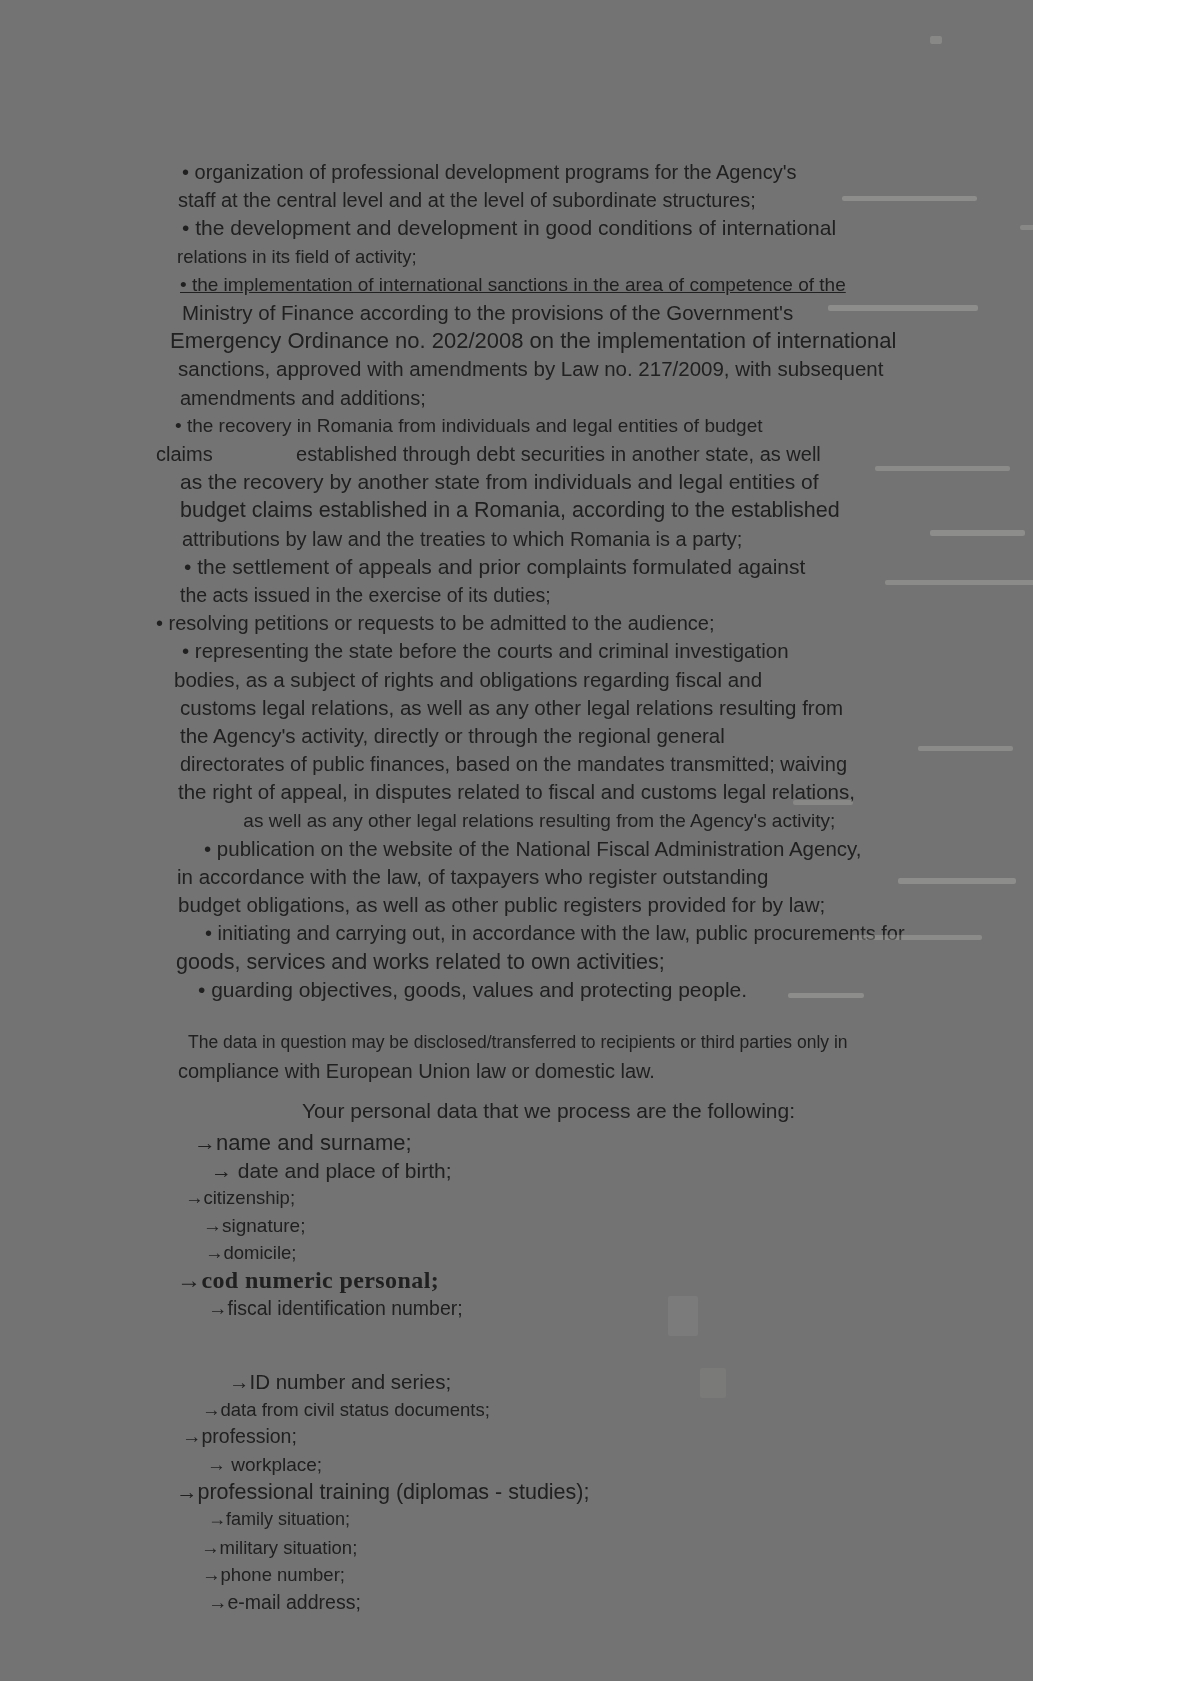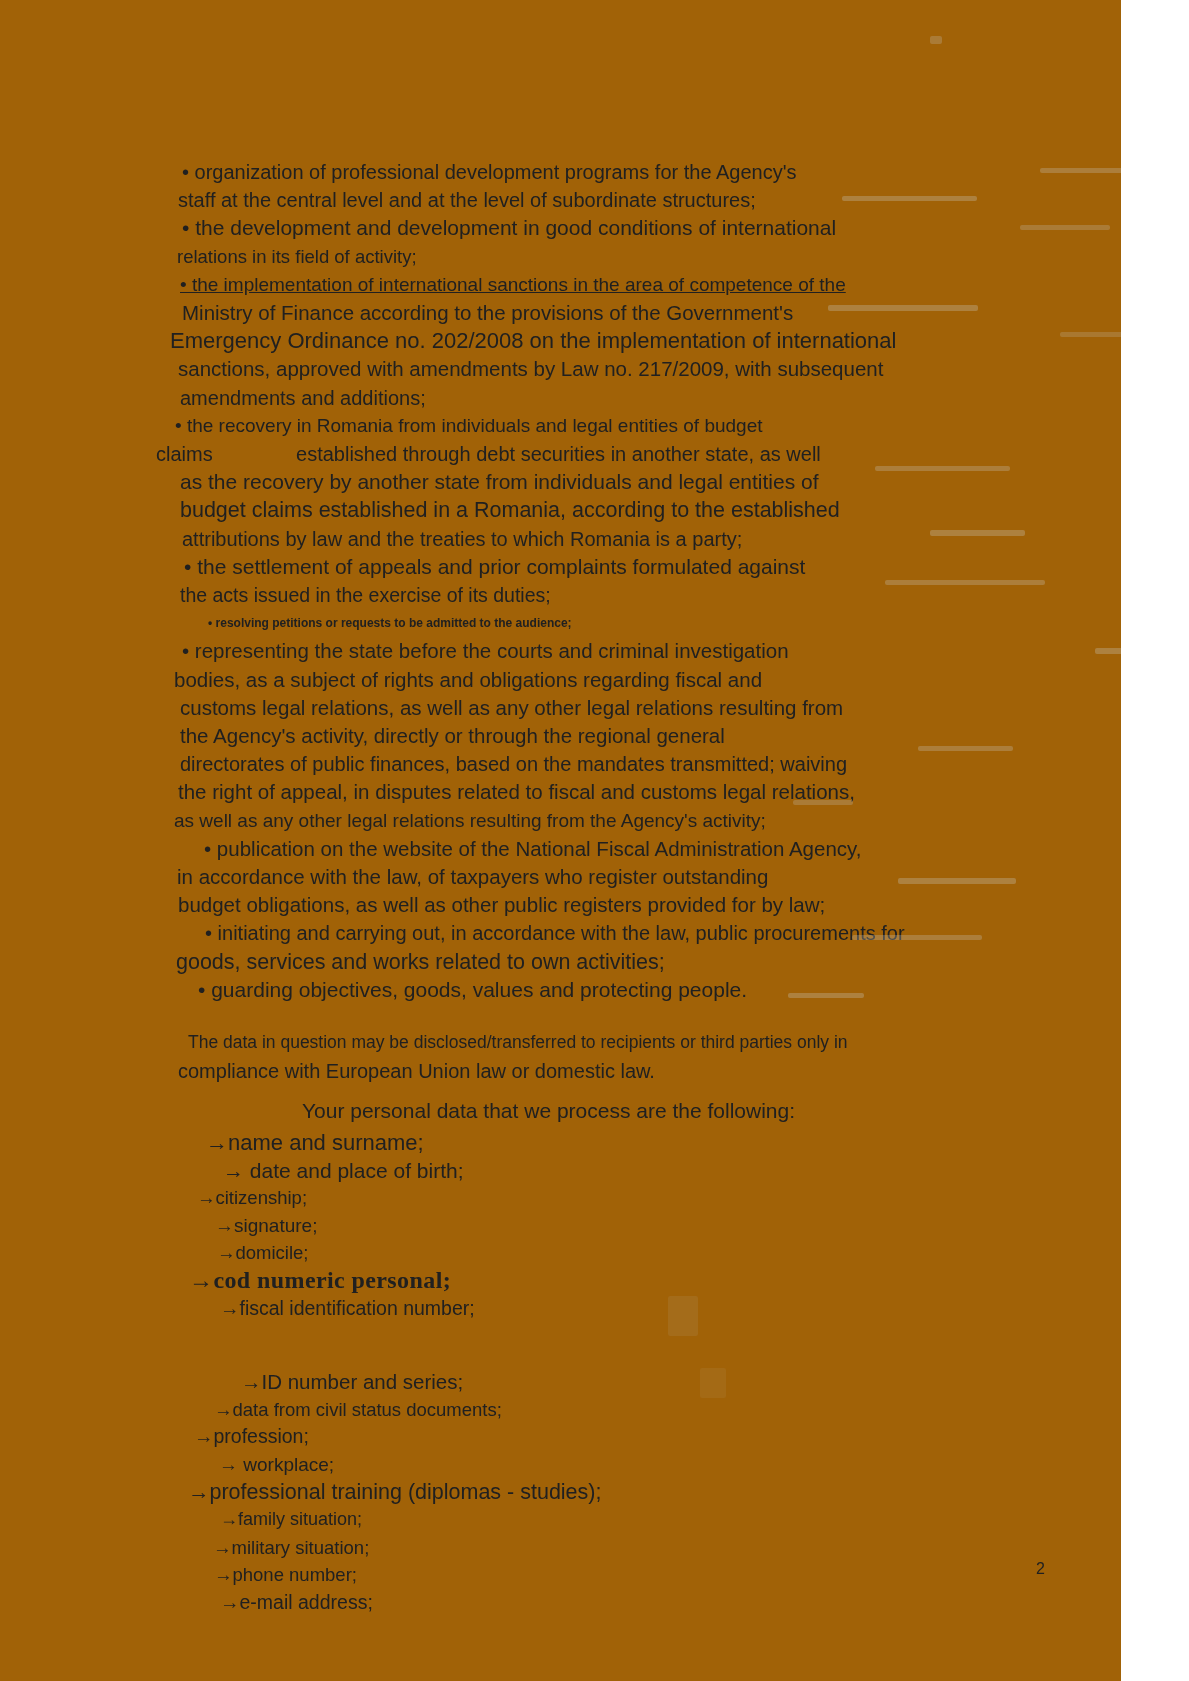--- a/index.html
+++ b/index.html
@@ -1,37 +1,37 @@
 <!DOCTYPE html>
 <html><head>
 <meta charset="utf-8">
 <style>
   html,body{margin:0;padding:0;background:#ffffff;}
   .page{
     position:relative;
-    width:1121px;
+    width:1033px;
     height:1681px;
-    background:#a16207;
+    background:#737373;
     font-family:"Liberation Sans", sans-serif;
     color:#202020;
     overflow:hidden;
   }
   .line{white-space:pre;}
   #responsibilities .line{line-height:28.2px;}
   #disclosure .line{line-height:28.5px;}
   #personal-data .line{line-height:27.6px;}
   .bold-serif{
     font-family:"Liberation Serif", serif;
     font-weight:bold;
     letter-spacing:0.4px;
   }
   #responsibilities{position:absolute;left:156px;top:158px;}
   #disclosure{position:absolute;left:156px;top:1028px;}
   #heading{position:absolute;left:302px;top:1096px;font-size:21px;line-height:29px;white-space:pre;}
-  #personal-data{position:absolute;left:164px;top:1129px;}
+  #personal-data{position:absolute;left:152px;top:1129px;}
   #page-number{position:absolute;left:1036px;top:1560px;font-size:16px;}
   
   .artifact{position:absolute;background:#c9c9c3;border-radius:2px;}
 </style>
 </head>
 <body>
 
 <div class="page">
 
   <div id="responsibilities">
@@ -44,28 +44,28 @@
       <div class="line" style="margin-left: 14px; font-size: 22px;">Emergency Ordinance no. 202/2008 on the implementation of international</div>
       <div class="line" style="margin-left: 22px; font-size: 20.5px;">sanctions, approved with amendments by Law no. 217/2009, with subsequent</div>
       <div class="line" style="margin-left: 24px; font-size: 20px;">amendments and additions;</div>
       <div class="line" style="margin-left: 19px; font-size: 19px;">• the recovery in Romania from individuals and legal entities of budget</div>
       <div class="line" style="margin-left: 0px; font-size: 20px;">claims               established through debt securities in another state, as well</div>
       <div class="line" style="margin-left: 24px; font-size: 21px;">as the recovery by another state from individuals and legal entities of</div>
       <div class="line" style="margin-left: 24px; font-size: 21.5px;">budget claims established in a Romania, according to the established</div>
       <div class="line" style="margin-left: 26px; font-size: 20px;">attributions by law and the treaties to which Romania is a party;</div>
       <div class="line" style="margin-left: 28px; font-size: 21px;">• the settlement of appeals and prior complaints formulated against</div>
       <div class="line" style="margin-left: 24px; font-size: 19.5px;">the acts issued in the exercise of its duties;</div>
-      <div class="line" style="margin-left: 52px; font-size: 12px; font-weight: bold;">• resolving petitions or requests to be admitted to the audience;</div>
+      <div class="line" style="font-size: 20px;">• resolving petitions or requests to be admitted to the audience;</div>
       <div class="line" style="margin-left: 26px; font-size: 20.5px;">• representing the state before the courts and criminal investigation</div>
       <div class="line" style="margin-left: 18px; font-size: 20.5px;">bodies, as a subject of rights and obligations regarding fiscal and</div>
       <div class="line" style="margin-left: 24px; font-size: 20.5px;">customs legal relations, as well as any other legal relations resulting from</div>
       <div class="line" style="margin-left: 24px; font-size: 20.5px;">the Agency's activity, directly or through the regional general</div>
       <div class="line" style="margin-left: 24px; font-size: 20px;">directorates of public finances, based on the mandates transmitted; waiving</div>
       <div class="line" style="margin-left: 22px; font-size: 20.5px;">the right of appeal, in disputes related to fiscal and customs legal relations,</div>
-      <div class="line" style="margin-left: 18px; font-size: 19px;">as well as any other legal relations resulting from the Agency's activity;</div>
+      <div class="line" style="margin-left: 18px; font-size: 19px; text-align: center;">as well as any other legal relations resulting from the Agency's activity;</div>
       <div class="line" style="margin-left: 48px; font-size: 20.5px;">• publication on the website of the National Fiscal Administration Agency,</div>
       <div class="line" style="margin-left: 21px; font-size: 20.5px;">in accordance with the law, of taxpayers who register outstanding</div>
       <div class="line" style="margin-left: 22px; font-size: 20.5px;">budget obligations, as well as other public registers provided for by law;</div>
       <div class="line" style="margin-left: 49px; font-size: 20px;">• initiating and carrying out, in accordance with the law, public procurements for</div>
       <div class="line" style="margin-left: 20px; font-size: 21.5px;">goods, services and works related to own activities;</div>
       <div class="line" style="margin-left: 42px; font-size: 21px;">• guarding objectives, goods, values and protecting people.</div>
     </div>
 
   <div id="disclosure">
       <div class="line" style="margin-left: 32px; font-size: 17.5px;">The data in question may be disclosed/transferred to recipients or third parties only in</div>

